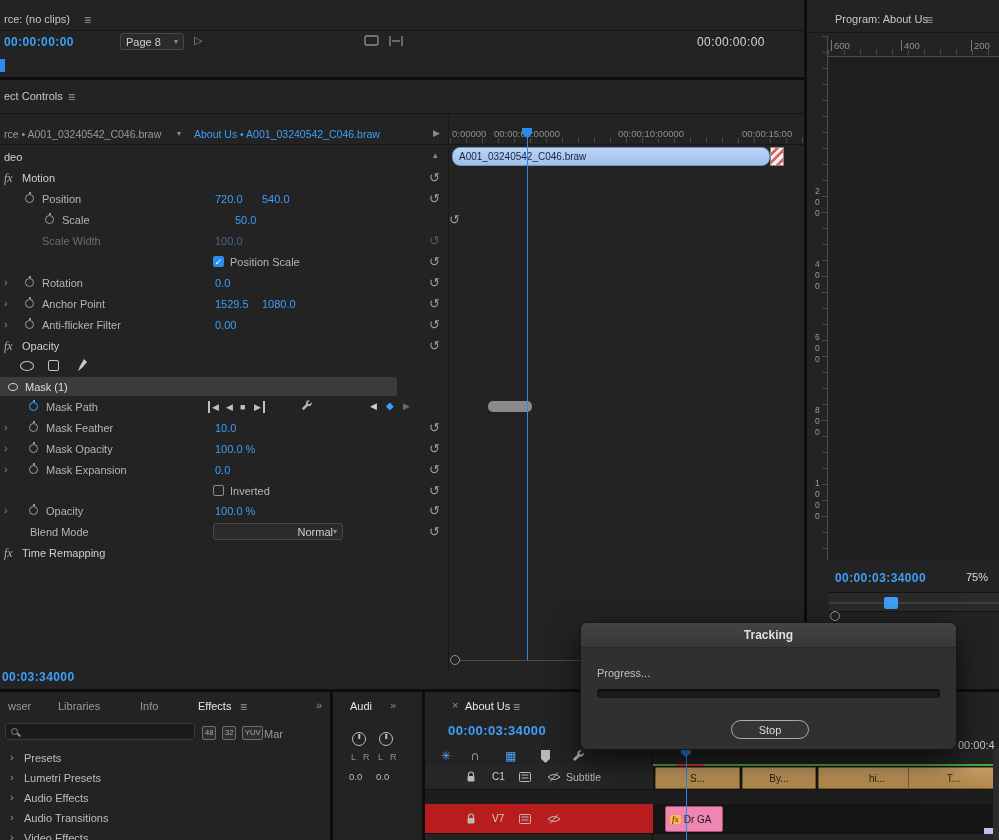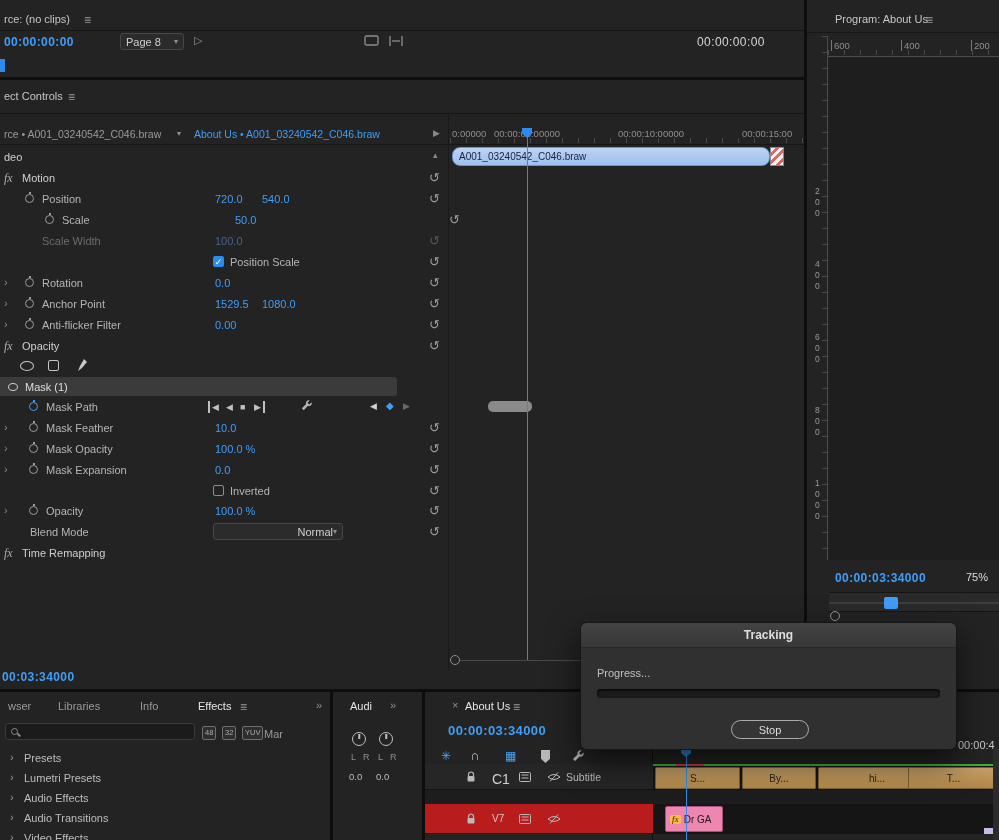--- a/index.html
+++ b/index.html
@@ -405,21 +405,21 @@
 
     <div class="vl" style="left:227px;top:56px;height:92px;background:#101010;"></div>
 
     <div class="abs" style="left:0;top:72px;width:228px;height:26px;background:#262626;border-bottom:1px solid #141414;">
       <span class="abs" style="left:41px;top:7px;">
         <svg width="10" height="12" viewBox="0 0 10 12">
             <path d="M2.5 5V3.5a2.5 2.5 0 0 1 5 0V5" fill="none" stroke="#b9b9b9" stroke-width="1.2"></path>
             <rect x="1.5" y="5" width="7" height="5.5" rx="1" fill="#b9b9b9"></rect>
           </svg>
       </span>
-      <span class="abs" style="left:67px;top:7px;color:#d0d0d0;font-size:14px;">C1</span>
+      <span class="abs" style="left:67px;top:7px;color:#d0d0d0;font-size:10px;">C1</span>
       <span class="abs" style="left:94px;top:8px;">
         <svg width="12" height="10" viewBox="0 0 12 10">
             <rect x="0.5" y="0.5" width="11" height="9" rx="1" fill="none" stroke="#b9b9b9"></rect>
             <line x1="2.5" y1="3" x2="9.5" y2="3" stroke="#b9b9b9"></line>
             <line x1="2.5" y1="6" x2="9.5" y2="6" stroke="#b9b9b9"></line>
           </svg>
       </span>
       <span class="abs" style="left:122px;top:7px;">
         <svg width="14" height="12" viewBox="0 0 14 12">
             <path d="M1 6 Q7 1 13 6 Q7 11 1 6Z" fill="none" stroke="#b9b9b9"></path>

